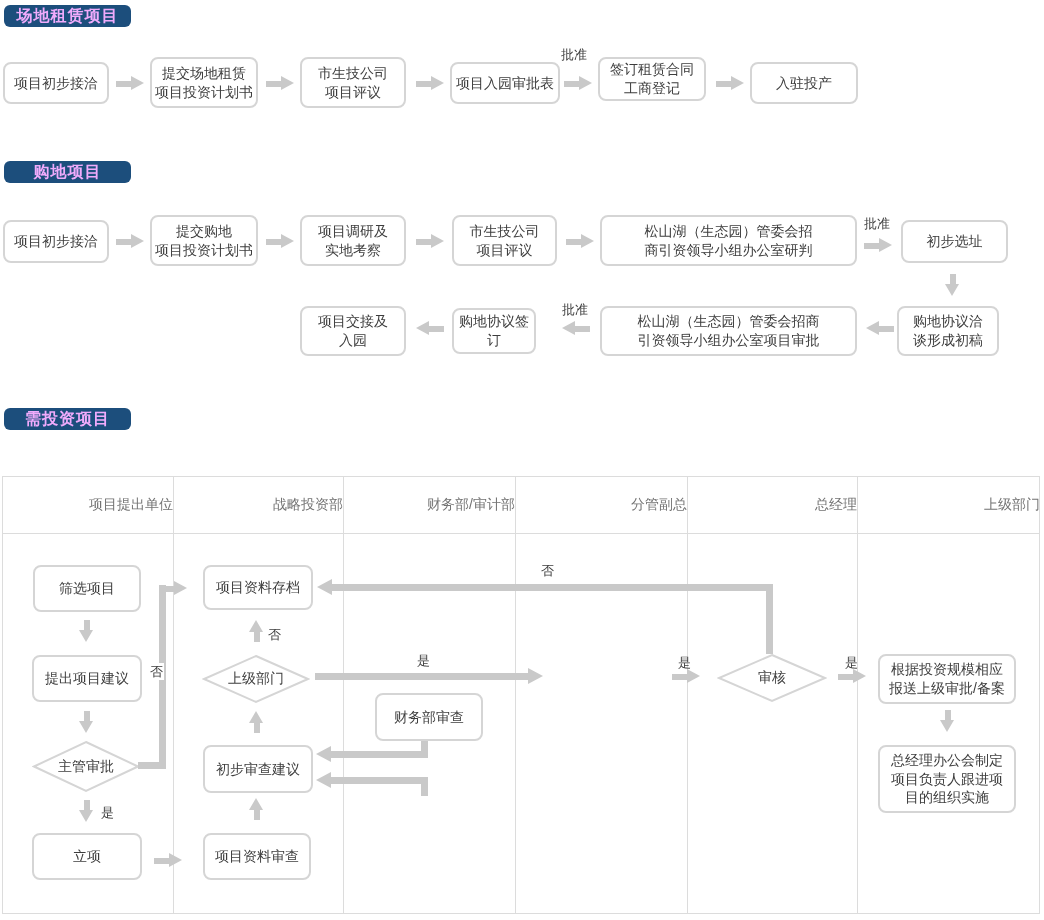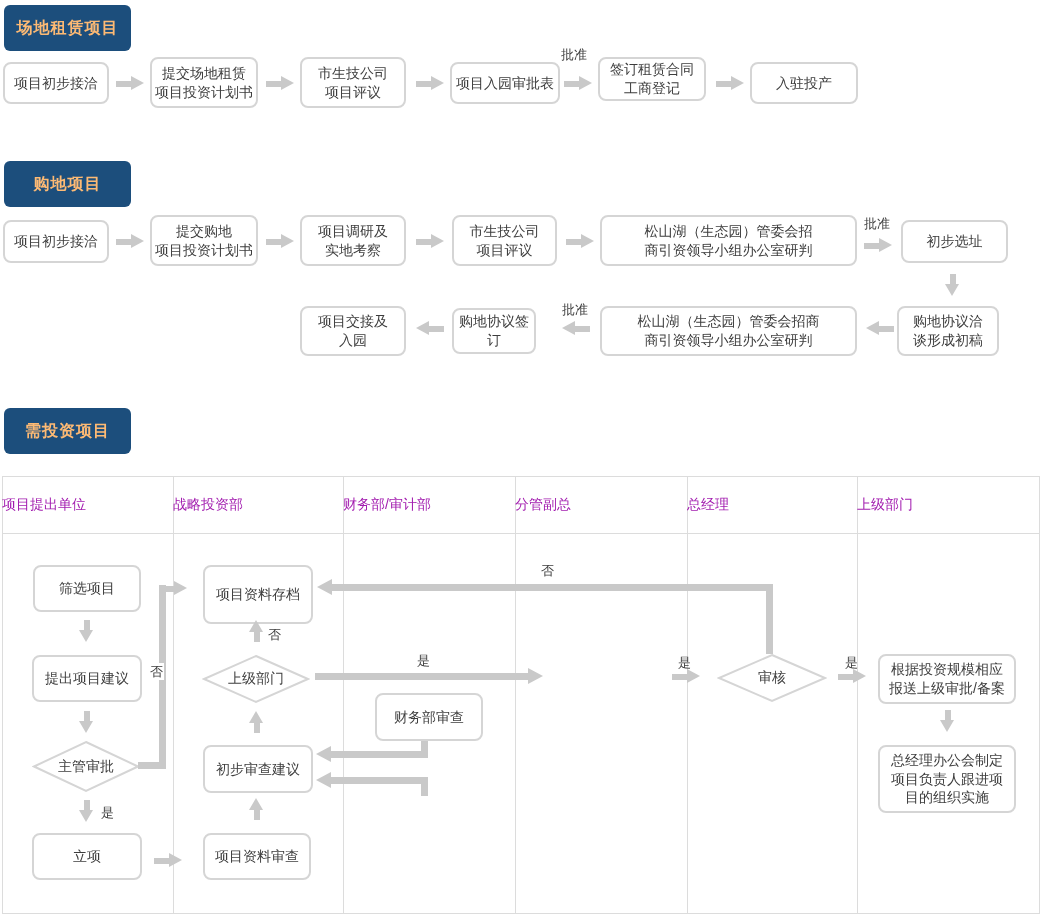--- a/index.html
+++ b/index.html
@@ -1,20 +1,20 @@
 <!DOCTYPE html>
 <html style="--accent: #1c4e7c; --line: #c9c9c9; --border: #d5d5d5;"><head>
 <meta charset="utf-8">
 <style>
   :root{ --accent:#1c4e7c; --line:#c9c9c9; --border:#d5d5d5; --text:#3d3d3d; --grid:#dcdcdc; }
   *{box-sizing:border-box}
   body{margin:0;background:#fff}
   .page{position:relative;width:1044px;height:920px;background:#fff;overflow:hidden;
         font-family:"Liberation Sans","DejaVu Sans",sans-serif;color:var(--text)}
-  .badge{position:absolute;width:127px;height:46px;background:var(--accent);color:#fdba74;
+  .badge{position:absolute;width:127px;height:22px;background:var(--accent);color:#f0abfc;
          border-radius:6px;display:flex;align-items:center;justify-content:center;
          font-size:16px;font-weight:bold;letter-spacing:1px}
   .node{position:absolute;background:#fff;border:2px solid var(--border);border-radius:8px;
         display:flex;align-items:center;justify-content:center;text-align:center;
         white-space:pre-line;font-size:14px;line-height:1.35;padding:2px}
   .lbl{position:absolute;font-size:13px;line-height:1;color:var(--text)}
   .lbl.bg{background:#fff;padding:2px 1px}
   .ar{position:absolute}
   .ar-r{width:28px;height:15px}
   .ar-r::before{content:"";position:absolute;left:0;top:4.5px;width:16px;height:6px;background:var(--line)}
@@ -36,21 +36,21 @@
   .hl{position:absolute;width:0;height:0;border-right:15px solid var(--line);
       border-top:8px solid transparent;border-bottom:8px solid transparent}
   .hr{position:absolute;width:0;height:0;border-left:15px solid var(--line);
       border-top:8px solid transparent;border-bottom:8px solid transparent}
   .dia{position:absolute}
   .dia svg{display:block}
   .dia .dl{position:absolute;inset:0;display:flex;align-items:center;justify-content:center;font-size:14px}
   .frame{position:absolute;border:1px solid var(--grid);background:#fff}
   .vl{position:absolute;width:1px;background:var(--grid)}
   .hline{position:absolute;height:1px;background:var(--grid)}
-  .hdr{position:absolute;height:57px;line-height:57px;text-align:left;font-size:14px;color:#a21caf}
+  .hdr{position:absolute;height:57px;line-height:57px;text-align:right;font-size:14px;color:#737373}
 </style>
 </head>
 <body>
 
 <div class="page">
 
   <div class="badge" style="left:4px;top:5px">场地租赁项目</div>
   <div class="node" style="left:3px;top:62px;width:106px;height:42px">项目初步接洽</div>
   <div class="ar ar-r" style="left:116px;top:76px"></div>
   <div class="node" style="left:150px;top:57px;width:108px;height:51px">提交场地租赁
@@ -84,21 +84,21 @@
 商引资领导小组办公室研判</div>
   <div class="lbl" style="left:864px;top:217px">批准</div>
   <div class="ar ar-r" style="left:864px;top:238px"></div>
   <div class="node" style="left:901px;top:220px;width:107px;height:43px">初步选址</div>
   <div class="ar ar-d" style="left:945px;top:274px"></div>
 
   <div class="node" style="left:897px;top:306px;width:102px;height:50px">购地协议洽
 谈形成初稿</div>
   <div class="ar ar-l" style="left:866px;top:321px"></div>
   <div class="node" style="left:600px;top:306px;width:257px;height:50px">松山湖（生态园）管委会招商
-商引资领导小组办公室研判</div>
+引资领导小组办公室项目审批</div>
   <div class="lbl" style="left:562px;top:303px">批准</div>
   <div class="ar ar-l" style="left:562px;top:321px"></div>
   <div class="node" style="left:452px;top:308px;width:84px;height:46px">购地协议签订</div>
   <div class="ar ar-l" style="left:416px;top:321px"></div>
   <div class="node" style="left:300px;top:306px;width:106px;height:50px">项目交接及
 入园</div>
 
   <div class="badge" style="left:4px;top:408px">需投资项目</div>
 
   <div class="frame" style="left:2px;top:476px;width:1038px;height:438px"></div>
@@ -129,21 +129,21 @@
 
   <div class="seg" style="left:138px;top:762px;width:28px;height:7px"></div>
   <div class="seg" style="left:159px;top:585px;width:7px;height:184px"></div>
   <div class="ar ar-r" style="left:159px;top:581px"></div>
   <div class="lbl bg" style="left:149px;top:663px">否</div>
   <div class="ar ar-d" style="left:79px;top:800px"></div>
   <div class="lbl" style="left:101px;top:806px">是</div>
   <div class="node" style="left:32px;top:833px;width:110px;height:47px">立项</div>
   <div class="ar ar-r" style="left:154px;top:853px"></div>
 
-  <div class="node" style="left:203px;top:565px;width:110px;height:59px">项目资料存档</div>
+  <div class="node" style="left:203px;top:565px;width:110px;height:45px">项目资料存档</div>
   <div class="ar ar-u" style="left:249px;top:620px"></div>
   <div class="lbl" style="left:268px;top:628px">否</div>
   <div class="dia" style="left:202px;top:654px;width:108px;height:50px">
     <svg width="108" height="50">
         <polygon points="54,2 106,25 54,48 2,25" fill="#ffffff" stroke="#d5d5d5" stroke-width="2"></polygon>
       </svg>
     <span class="dl">上级部门</span>
   </div>
   <div class="ar ar-u" style="left:249px;top:711px"></div>
   <div class="node" style="left:203px;top:745px;width:110px;height:48px">初步审查建议</div>

